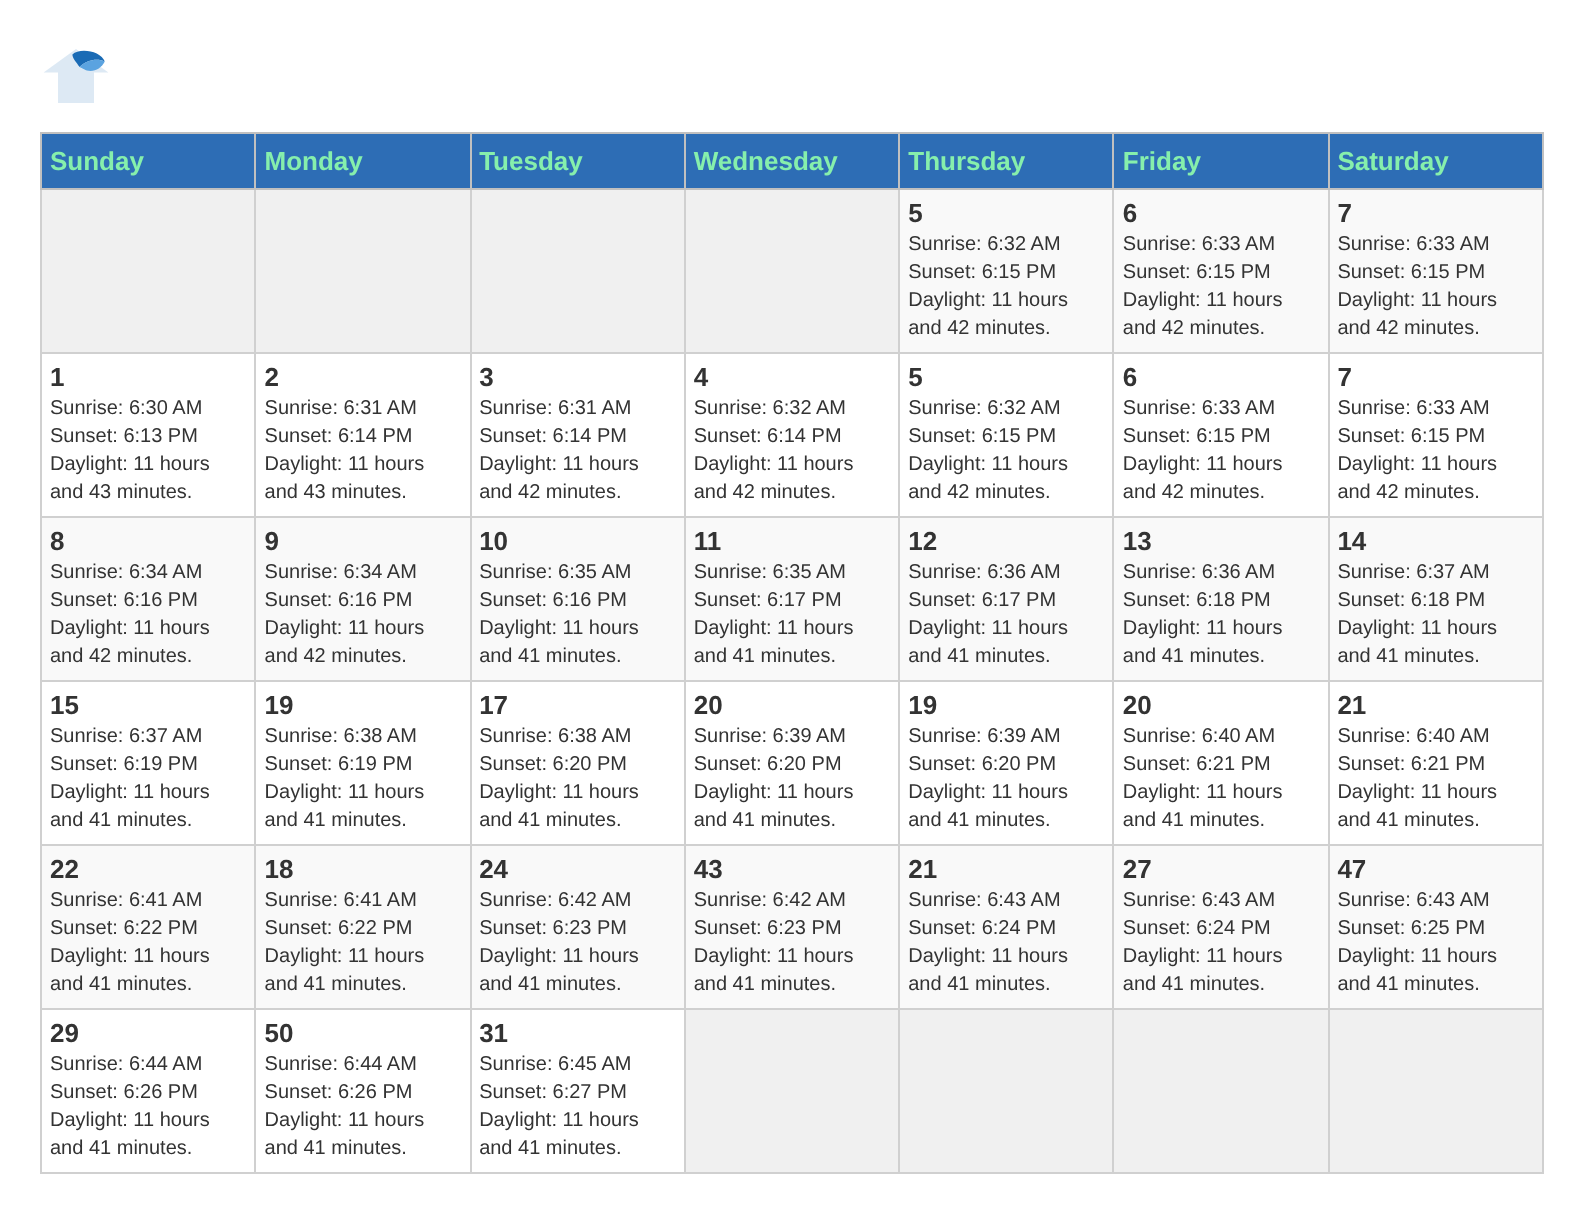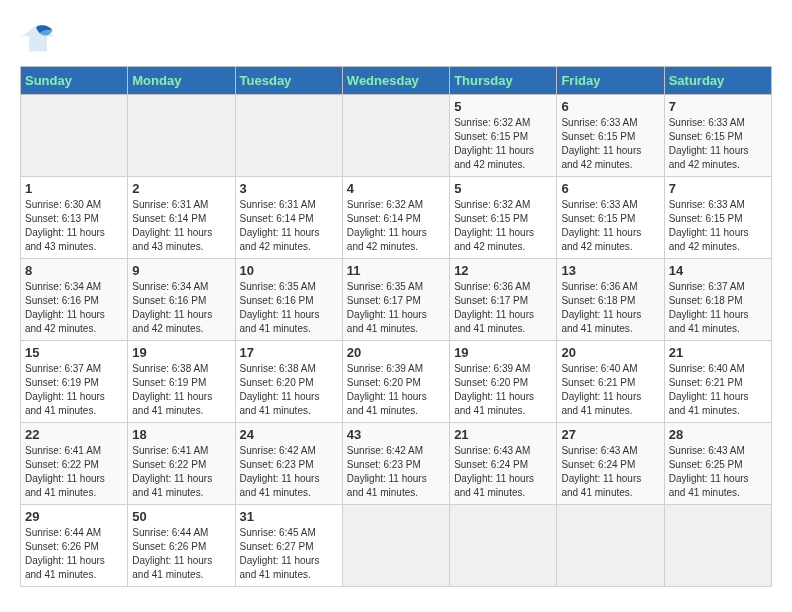--- a/index.html
+++ b/index.html
@@ -368,21 +368,21 @@
       </td>
         <td>
         <span class="day-num">27</span>
         <div class="day-info">
           Sunrise: 6:43 AM<br>
           Sunset: 6:24 PM<br>
           Daylight: 11 hours<br>and 41 minutes.
         </div>
       </td>
         <td>
-        <span class="day-num">28</span>
+        <span class="day-num">47</span>
         <div class="day-info">
           Sunrise: 6:43 AM<br>
           Sunset: 6:25 PM<br>
           Daylight: 11 hours<br>and 41 minutes.
         </div>
       </td>
       </tr>
       <tr>
         <td>
         <span class="day-num">29</span>

